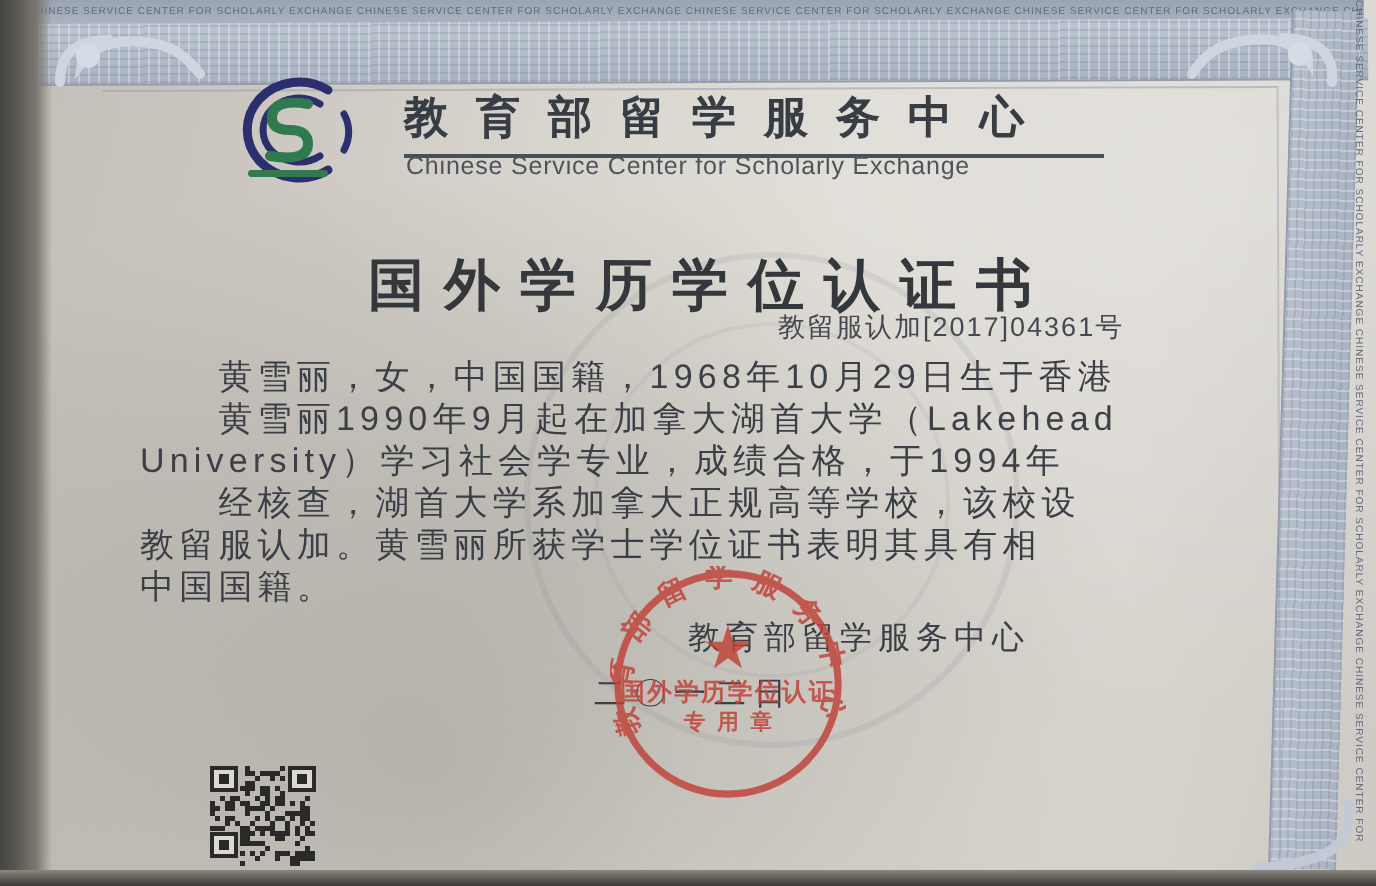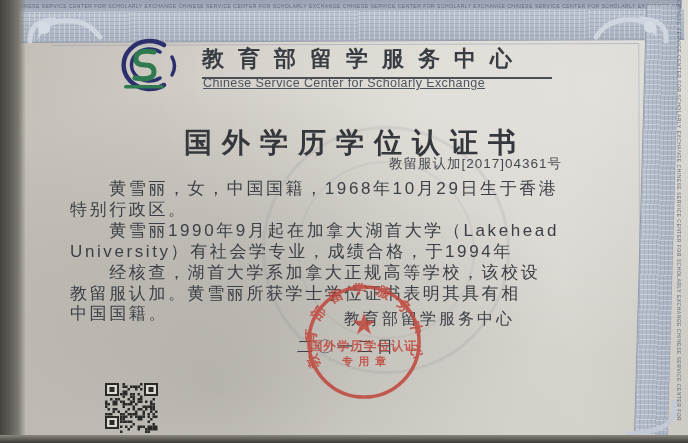--- a/index.html
+++ b/index.html
@@ -35,21 +35,21 @@
     transform:rotate(-.2deg);pointer-events:none;}
   .corner{position:absolute;pointer-events:none;}
   .edge-left{position:absolute;left:0;top:0;width:26px;height:443px;
     background:linear-gradient(90deg,#45433f 0%,#5c5a55 35%,#7a786f 70%,rgba(122,120,111,0) 100%);}
   .edge-bottom{position:absolute;left:0;bottom:0;width:688px;height:8px;
     background:linear-gradient(#8a877f,#3b3935);}
   
   .header-cn{position:absolute;left:202px;top:44px;width:350px;font-size:22px;font-weight:bold;
     color:#383d44;letter-spacing:14px;white-space:nowrap;border-bottom:2px solid #4a4f55;padding-bottom:3px;}
   .header-en{position:absolute;left:203px;top:76px;width:350px;font-size:12.5px;color:#4e545c;
-    letter-spacing:.4px;white-space:nowrap;text-decoration:underline;}
+    letter-spacing:.4px;white-space:nowrap;}
   .cert-title{position:absolute;left:184px;top:124px;font-size:28px;font-weight:bold;color:#34373c;
     letter-spacing:10px;white-space:nowrap;}
   .ref-number{position:absolute;left:389px;top:155px;font-size:13.5px;color:#45494f;letter-spacing:1px;white-space:nowrap;}
   .body-text{position:absolute;left:70px;top:179px;width:560px;color:#3c4046;}
   .body-text div{font-size:17px;line-height:20.9px;letter-spacing:2.6px;white-space:nowrap;}
   .sig-org{position:absolute;left:344px;top:309px;font-size:16px;color:#3c4046;letter-spacing:3px;white-space:nowrap;}
   .sig-date{position:absolute;left:297px;top:337px;width:270px;display:flex;justify-content:flex-start;
     font-size:16px;color:#3c4046;letter-spacing:4px;white-space:nowrap;}
   .watermark{position:absolute;left:262px;top:126px;width:248px;height:248px;border-radius:50%;
     border:3px solid rgba(125,131,143,.14);pointer-events:none;}
@@ -94,23 +94,22 @@
   </svg>
 
   <div class="header-cn">教育部留学服务中心</div>
   <div class="header-en">Chinese Service Center for Scholarly Exchange</div>
 
   <div class="cert-title">国外学历学位认证书</div>
   <div class="ref-number">教留服认加[2017]04361号</div>
 
   <div class="body-text">
     <div>　　黄雪丽，女，中国国籍，1968年10月29日生于香港</div>
-    <div>特别行政区。</div>
     <div>　　黄雪丽1990年9月起在加拿大湖首大学（Lakehead</div>
-    <div>University）有社会学专业，成绩合格，于1994年</div>
+    <div>University）学习社会学专业，成绩合格，于1994年</div>
     <div>　　经核查，湖首大学系加拿大正规高等学校，该校设</div>
     <div>教留服认加。黄雪丽所获学士学位证书表明其具有相</div>
     <div>中国国籍。</div>
   </div>
 
   <div class="sig-org">教育部留学服务中心</div>
   <div class="sig-date">
     <span>二〇一</span>
     <span>二日</span>
   </div>

